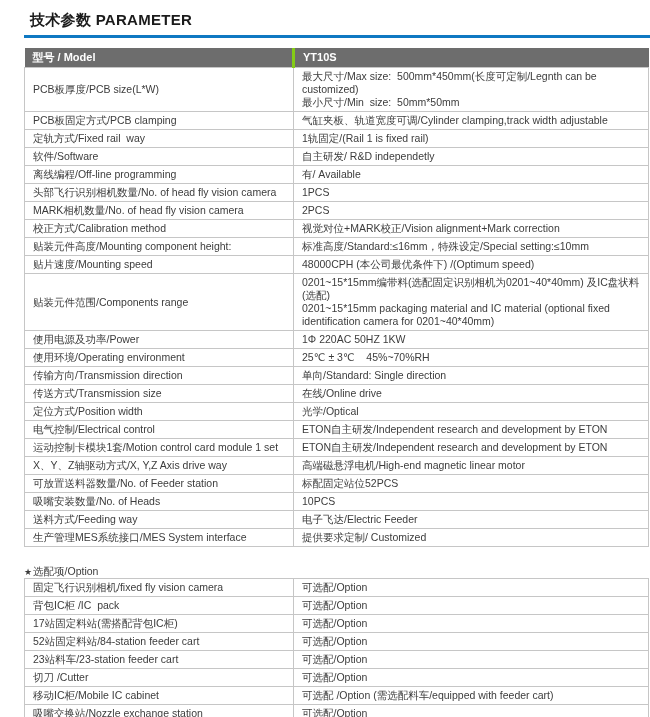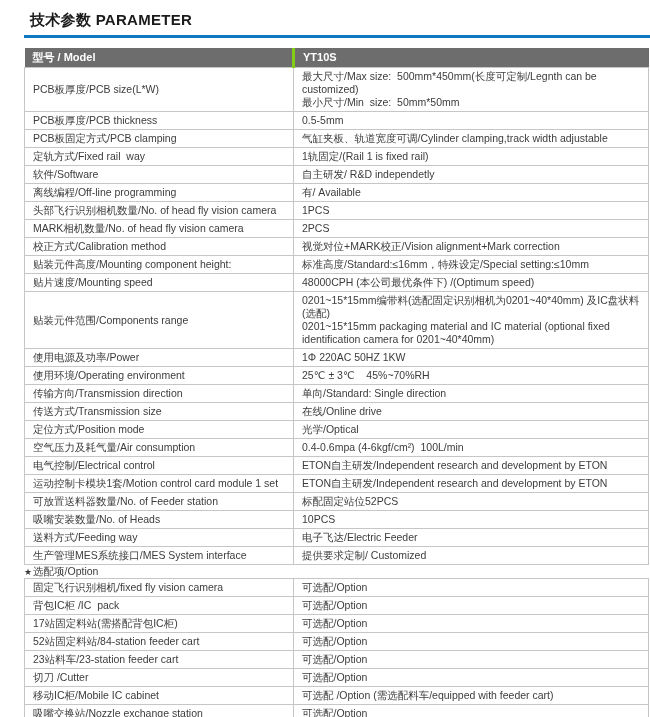--- a/index.html
+++ b/index.html
@@ -70,24 +70,20 @@
         <tr class="hdr">
       <td class="lbl">型号 / Model</td>
       <td class="val">YT10S</td>
     </tr>
     <tr>
           <td>PCB板厚度/PCB size(L*W)</td>
           <td>最大尺寸/Max size:  500mm*450mm(长度可定制/Legnth can be customized)
 最小尺寸/Min  size:  50mm*50mm</td>
         </tr>
     <tr>
-          <td>PCB板厚度/PCB thickness</td>
-          <td>0.5-5mm</td>
-        </tr>
-    <tr>
           <td>PCB板固定方式/PCB clamping</td>
           <td>气缸夹板、轨道宽度可调/Cylinder clamping,track width adjustable</td>
         </tr>
     <tr>
           <td>定轨方式/Fixed rail  way</td>
           <td>1轨固定/(Rail 1 is fixed rail)</td>
         </tr>
     <tr>
           <td>软件/Software</td>
           <td>自主研发/ R&amp;D independetly</td>
@@ -132,34 +128,34 @@
         </tr>
     <tr>
           <td>传输方向/Transmission direction</td>
           <td>单向/Standard: Single direction</td>
         </tr>
     <tr>
           <td>传送方式/Transmission size</td>
           <td>在线/Online drive</td>
         </tr>
     <tr>
-          <td>定位方式/Position mode</td>
+          <td>定位方式/Position width</td>
           <td>光学/Optical</td>
-        </tr>
-    <tr>
-          <td>空气压力及耗气量/Air consumption</td>
-          <td>0.4-0.6mpa (4-6kgf/cm²)  100L/min</td>
         </tr>
     <tr>
           <td>电气控制/Electrical control</td>
           <td>ETON自主研发/Independent research and development by ETON</td>
         </tr>
     <tr>
           <td>运动控制卡模块1套/Motion control card module 1 set</td>
           <td>ETON自主研发/Independent research and development by ETON</td>
+        </tr>
+    <tr>
+          <td>X、Y、Z轴驱动方式/X, Y,Z Axis drive way</td>
+          <td>高端磁悬浮电机/High-end magnetic linear motor</td>
         </tr>
     <tr>
           <td>可放置送料器数量/No. of Feeder station</td>
           <td>标配固定站位52PCS</td>
         </tr>
     <tr>
           <td>吸嘴安装数量/No. of Heads</td>
           <td>10PCS</td>
         </tr>
     <tr>

